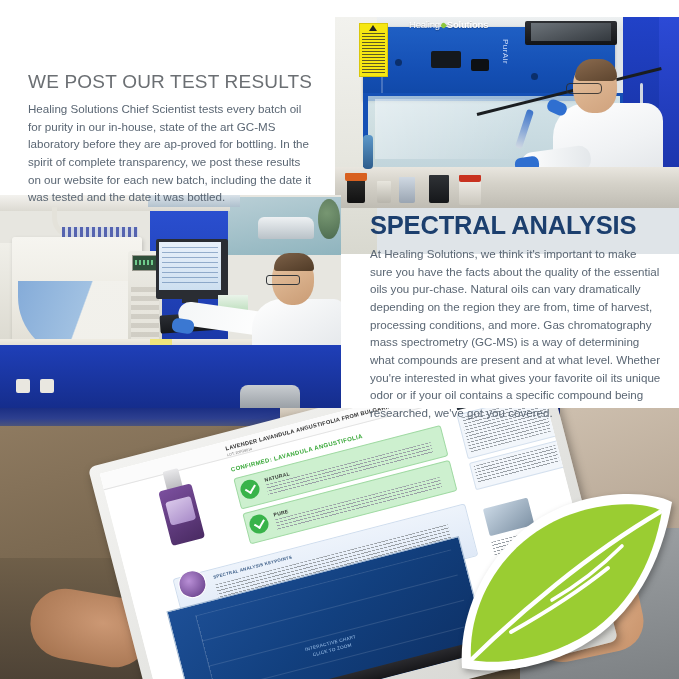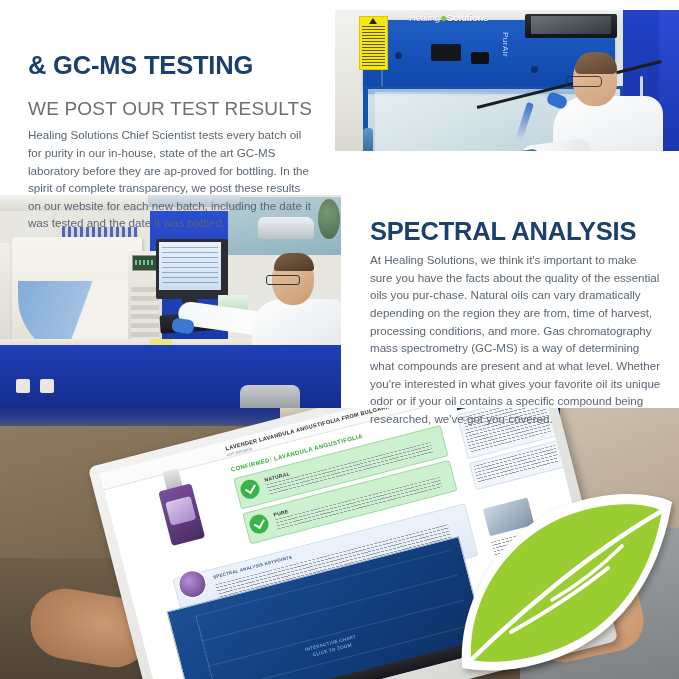--- a/index.html
+++ b/index.html
@@ -38,27 +38,27 @@
     text-align:left;
   }
 
   
   #block-qc{left:28px;top:26px;width:296px;}
   #block-qc .h1{font-size:25.5px;}
   #block-qc .h2{font-size:19px;margin-top:20px;}
   #block-qc .body{font-size:11.6px;margin-top:7px;width:288px;}
 
   
-  #block-sa{left:370px;top:218px;width:296px;}
+  #block-sa{left:370px;top:212px;width:296px;}
   #block-sa .h1{font-size:25.5px;}
   #block-sa .h2{font-size:19px;margin-top:4px;}
   #block-sa .body{font-size:11.6px;margin-top:7px;width:292px;}
 
   
-  #photo-hood{left:335px;top:10px;width:344px;height:141px;background:#dfe4e8;}
+  #photo-hood{left:335px;top:17px;width:344px;height:237px;background:#dfe4e8;}
   .hood-wallL{position:absolute;left:0;top:0;width:42px;height:100%;
     background:linear-gradient(180deg,#f2f2ee 0%,#e6e6df 60%,#d8d8cf 100%);}
   .hood-wallTop{position:absolute;left:0;top:0;width:100%;height:14px;
     background:linear-gradient(180deg,#eef1f2,#dfe3e4);}
   .hood-body{position:absolute;left:28px;top:10px;width:252px;height:74px;
     background:linear-gradient(180deg,#1f5fc4 0%,#1550b5 55%,#0f47a6 100%);
     border-radius:2px 6px 2px 2px;box-shadow:0 1px 3px rgba(0,0,0,.25);}
   .hood-sash{position:absolute;left:28px;top:76px;width:252px;height:76px;
     background:linear-gradient(180deg,rgba(206,226,232,.75),rgba(168,199,208,.55));
     border-top:3px solid #1550b5;border-left:5px solid #1550b5;border-right:3px solid #1550b5;}
@@ -442,21 +442,20 @@
       <path d="M23 168 C 20 118, 47 64, 96 35 C 140 9, 193 8, 214 19 C 205 72, 179 120, 131 147 C 93 168, 50 173, 23 168 Z" fill="#9acd32"></path>
       <path d="M23 168 C 70 122, 140 62, 212 20" fill="none" stroke="#ffffff" stroke-width="4.5" stroke-linecap="round"></path>
       <path d="M63 140 C 95 122, 130 100, 160 76" fill="none" stroke="#ffffff" stroke-width="4" stroke-linecap="round"></path>
       <path d="M104 108 C 128 94, 152 76, 174 54" fill="none" stroke="#ffffff" stroke-width="3.6" stroke-linecap="round"></path>
     </svg>
   </div>
 
   <div class="textblock" id="block-qc">
     <h1 class="h1">
       <br>
-      <span>&amp; GC-MS TESTING</span>
     </h1>
     <h2 class="h2">WE POST OUR TEST RESULTS</h2>
     <p class="body">Healing Solutions Chief Scientist tests every batch oil for purity in our in-house, state of the art GC-MS laboratory before they are ap-proved for bottling. In the spirit of complete transparency, we post these results on our website for each new batch, including the date it was tested and the date it was bottled.</p>
   </div>
 
   <div class="textblock" id="block-sa">
     <h1 class="h1">SPECTRAL ANALYSIS</h1>
     <p class="body">At Healing Solutions, we think it's important to make sure you have the facts about the quality of the essential oils you pur-chase. Natural oils can vary dramatically depending on the region they are from, time of harvest, processing conditions, and more. Gas chromatography mass spectrometry (GC-MS) is a way of determining what compounds are present and at what level. Whether you're interested in what gives your favorite oil its unique odor or if your oil contains a specific compound being researched, we've got you covered.</p>
   </div>
 

